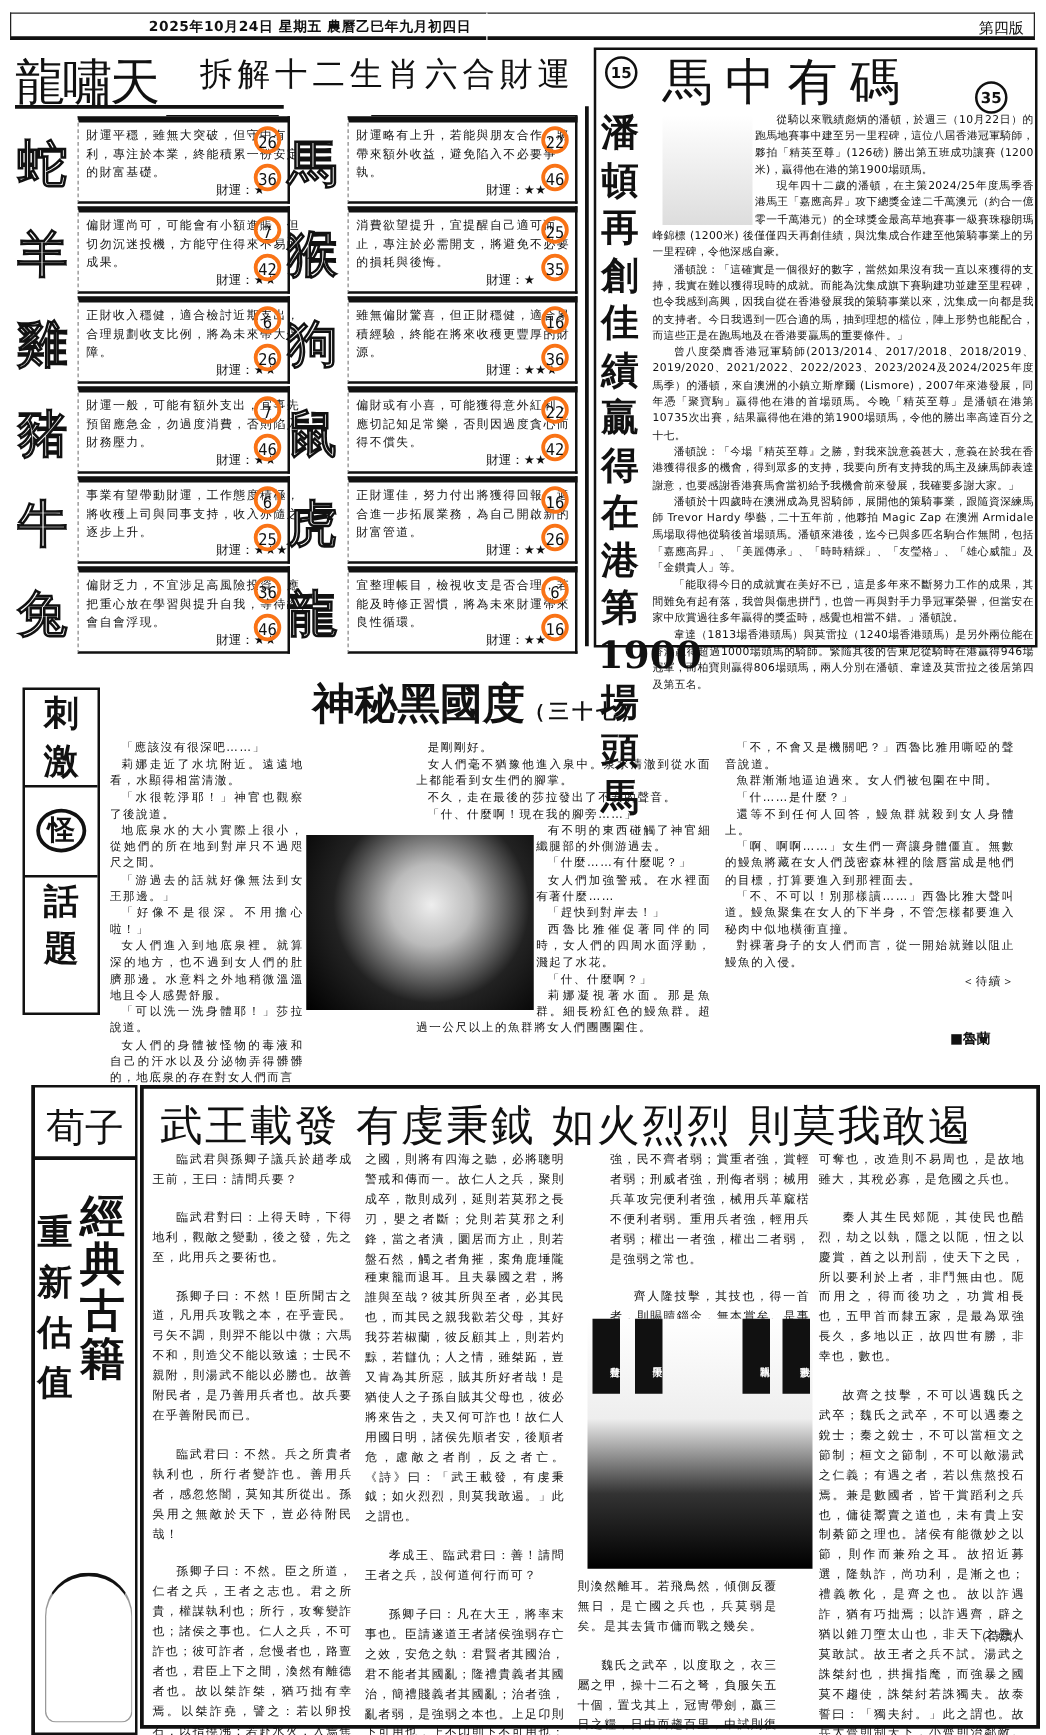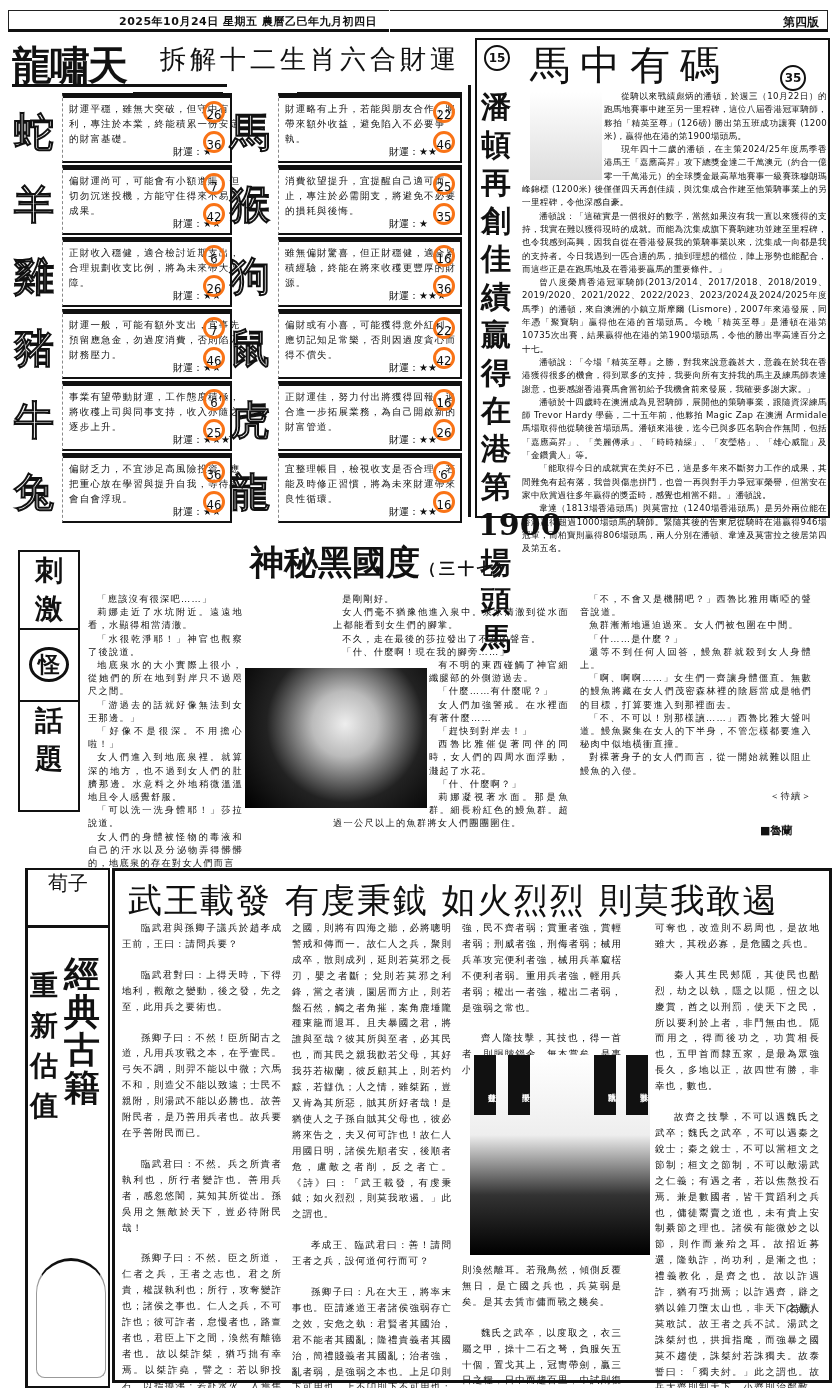--- a/index.html
+++ b/index.html
@@ -1,24 +1,24 @@
 <!DOCTYPE html>
 <html><head>
 <meta charset="utf-8">
 <style>
 *{box-sizing:border-box;margin:0;padding:0}
 body{width:837px;height:1388px;background:#fff;color:#111;font-family:"DejaVu Sans",sans-serif;position:relative;overflow:hidden}
 .abs{position:absolute}
 .header-bar{left:8px;top:10px;width:820px;height:22px;border:1px solid #222;border-bottom:3px solid #111}
 .header-date{position:absolute;left:110px;top:3px;font-size:11px;font-weight:bold;letter-spacing:0.5px}
-.header-page{position:absolute;right:8px;top:3px;font-size:12px;font-weight:bold}
+.header-page{position:absolute;right:8px;top:3px;font-size:12px;font-weight:normal}
 .header-sep{position:absolute;left:380px;top:-1px;width:1px;height:22px;background:#fff}
 
 
-.zod-title-big{left:12px;top:38px;font-size:40px;font-weight:700;letter-spacing:-2px;font-family:"DejaVu Sans",sans-serif}
+.zod-title-big{left:12px;top:38px;font-size:40px;font-weight:400;letter-spacing:-2px;font-family:"DejaVu Sans",sans-serif}
 .zod-title-sub{left:160px;top:42px;font-size:26px;font-family:"DejaVu Serif",serif;letter-spacing:4px}
 .zod-col{width:232px}
 .zod-row{position:relative;height:70px;border:2px solid #111;border-left:1px dashed #888;margin-bottom:2px;border-top:5px solid #111;background:#fff}
 .zod-animal{position:absolute;left:-52px;top:6px;width:46px;font-size:40px;font-family:"DejaVu Serif",serif;color:#fff;-webkit-text-stroke:2px #111;text-align:center;line-height:56px}
 .zod-text{position:absolute;left:6px;top:3px;width:178px;font-size:9.5px;line-height:15px;letter-spacing:1.2px}
 .zod-stars{position:absolute;left:110px;bottom:2px;font-size:10px}
 .zod-num{position:absolute;right:5px;width:22px;height:22px;border:3px solid #f97316;border-radius:50%;font-size:13px;text-align:center;line-height:21px;font-family:"DejaVu Sans Condensed","DejaVu Sans",sans-serif}
 .zod-num.n1{top:3px}.zod-num.n2{top:33px}
 
 
@@ -36,21 +36,21 @@
 .story-title{left:250px;top:540px;font-size:34px;font-weight:900;font-family:"DejaVu Serif",serif}
 .story-title-sub{font-size:16px;font-weight:bold;letter-spacing:3px}
 .story-col{font-size:9.2px;line-height:13.2px;letter-spacing:1.3px;text-align:justify}
 .story-col p{text-indent:1em}
 .story-photo{left:245px;top:668px;width:182px;height:140px;background:radial-gradient(circle at 55% 40%,#eee 0,#bbb 25%,#222 60%,#000 100%)}
 .story-author{left:760px;top:823px;font-size:11px;font-weight:bold}
 
 
 .cl-frame{left:112px;top:868px;width:720px;height:515px;border:3px solid #111}
 .cl-side{left:25px;top:868px;width:85px;height:520px;border:2px solid #111;border-left:3px solid #111}
-.cl-side-name{font-size:20px;font-family:"DejaVu Serif",serif;text-align:center;height:58px;border-bottom:3px solid #111}
+.cl-side-name{font-size:31px;font-family:"DejaVu Serif",serif;text-align:center;padding-top:12px;height:58px;border-bottom:3px solid #111}
 .cl-side-v1{left:64px;top:955px;width:36px;font-size:36px;font-weight:900;line-height:38px;text-align:center}
 .cl-side-v2{left:30px;top:966px;width:36px;font-size:28px;font-weight:900;line-height:40px;text-align:left}
 .cl-face{left:36px;top:1258px;width:70px;height:120px;border-radius:40px 40px 10px 10px;border:1px solid #999;border-top:3px solid #111}
 .cl-title{left:128px;top:878px;font-size:34px;font-family:"DejaVu Serif",serif;letter-spacing:2px}
 .cl-col{font-size:9.5px;line-height:15.9px;letter-spacing:1.1px;text-align:justify}
 .cl-col p{text-indent:2em;margin-bottom:15px}
 .cl-photo{left:470px;top:1055px;width:180px;height:200px;background:linear-gradient(#fff 0,#eee 40%,#333 70%,#000 100%)}
 .cl-photo .banner{position:absolute;top:0;width:22px;height:60px;background:#111;color:#fff;font-size:8px;writing-mode:vertical-rl;text-align:center;padding-top:4px}
 .cl-end{left:780px;top:1302px;font-size:10px}
 </style>
@@ -213,21 +213,21 @@
   <p>莉娜凝視著水面。那是魚群。細長粉紅色的鰻魚群。超過一公尺以上的魚群將女人們團團圍住。</p>
 </div>
 <div class="abs story-col" style="left:580px;top:592px;width:232px">
   <p>「不，不會又是機關吧？」西魯比雅用嘶啞的聲音說道。</p>
   <p>魚群漸漸地逼迫過來。女人們被包圍在中間。</p>
   <p>「什……是什麼？」</p>
   <p>還等不到任何人回答，鰻魚群就殺到女人身體上。</p>
   <p>「啊、啊啊……」女生們一齊讓身體僵直。無數的鰻魚將藏在女人們茂密森林裡的陰唇當成是牠們的目標，打算要進入到那裡面去。</p>
   <p>「不、不可以！別那樣讀……」西魯比雅大聲叫道。鰻魚聚集在女人的下半身，不管怎樣都要進入秘肉中似地橫衝直撞。</p>
   <p>對裸著身子的女人們而言，從一開始就難以阻止鰻魚的入侵。</p>
-  <p style="text-align:right;margin-top:12px">＜待續＞</p>
+  <p style="text-align:right;margin-top:2px">＜待續＞</p>
 </div>
 <div class="abs story-author">■魯蘭</div>
 
 <div class="abs cl-side">
   <div class="cl-side-name">荀子</div>
 </div>
 <div class="abs cl-side-v1">經典古籍</div>
 <div class="abs cl-side-v2">重新估值</div>
 <div class="abs cl-face"></div>
 <div class="abs cl-frame"></div>
@@ -238,21 +238,21 @@
   <p>臨武君對曰：上得天時，下得地利，觀敵之變動，後之發，先之至，此用兵之要術也。</p>
   <p>孫卿子曰：不然！臣所聞古之道，凡用兵攻戰之本，在乎壹民。弓矢不調，則羿不能以中微；六馬不和，則造父不能以致遠；士民不親附，則湯武不能以必勝也。故善附民者，是乃善用兵者也。故兵要在乎善附民而已。</p>
   <p>臨武君曰：不然。兵之所貴者執利也，所行者變詐也。善用兵者，感忽悠闇，莫知其所從出。孫吳用之無敵於天下，豈必待附民哉！</p>
   <p>孫卿子曰：不然。臣之所道，仁者之兵，王者之志也。君之所貴，權謀執利也；所行，攻奪變詐也；諸侯之事也。仁人之兵，不可詐也；彼可詐者，怠慢者也，路亶者也，君臣上下之間，渙然有離德者也。故以桀詐桀，猶巧拙有幸焉。以桀詐堯，譬之：若以卵投石，以指撓沸；若赴水火，入焉焦沒耳。故仁人上下，百將一心，三軍同力；臣之於君也，下之於上也，若子之事父，弟之事兄，若手臂之扞頭目而覆胸腹也，詐而襲之，與先驚而後擊之，一也。且仁人之用十里之國，則將有百里之聽；用百里之國，則將有千里之聽；用千里</p>
 </div>
 <div class="abs cl-col" style="left:292px;top:920px;width:160px">
   <p style="text-indent:0">之國，則將有四海之聽，必將聰明警戒和傳而一。故仁人之兵，聚則成卒，散則成列，延則若莫邪之長刃，嬰之者斷；兌則若莫邪之利鋒，當之者潰，圜居而方止，則若盤石然，觸之者角摧，案角鹿埵隴種東籠而退耳。且夫暴國之君，將誰與至哉？彼其所與至者，必其民也，而其民之親我歡若父母，其好我芬若椒蘭，彼反顧其上，則若灼黥，若讎仇；人之情，雖桀跖，豈又肯為其所惡，賊其所好者哉！是猶使人之子孫自賊其父母也，彼必將來告之，夫又何可詐也！故仁人用國日明，諸侯先順者安，後順者危，慮敵之者削，反之者亡。《詩》曰：「武王載發，有虔秉鉞；如火烈烈，則莫我敢遏。」此之謂也。</p>
   <p>孝成王、臨武君曰：善！請問王者之兵，設何道何行而可？</p>
   <p>孫卿子曰：凡在大王，將率末事也。臣請遂道王者諸侯強弱存亡之效，安危之埶：君賢者其國治，君不能者其國亂；隆禮貴義者其國治，簡禮賤義者其國亂；治者強，亂者弱，是強弱之本也。上足卬則下可用也，上不卬則下不可用也；下可用則強，下不可用則弱，是強弱之常也。隆禮效功，上也；重祿貴節，次也；上功賤節，下也，是強弱之凡也。好士者強，不好士者弱；愛民者強，不愛民者弱；政令信者強，政令不信者弱；民齊者</p>
 </div>
-<div class="abs cl-col" style="left:462px;top:920px;width:160px">
+<div class="abs cl-col" style="left:488px;top:920px;width:160px">
   <p style="text-indent:0">強，民不齊者弱；賞重者強，賞輕者弱；刑威者強，刑侮者弱；械用兵革攻完便利者強，械用兵革窳楛不便利者弱。重用兵者強，輕用兵者弱；權出一者強，權出二者弱，是強弱之常也。</p>
   <p style="margin-bottom:4px">齊人隆技擊，其技也，得一首者，則賜贖錙金，無本賞矣。是事小敵毳，則偷可用也，事大敵堅，</p>
 </div>
 <div class="abs cl-photo">
   <div class="banner" style="left:4px">秋聲楚音</div>
   <div class="banner" style="left:38px">平千與陵</div>
   <div class="banner" style="left:124px">秋明爲冰</div>
   <div class="banner" style="left:156px">黃沙戰事</div>
 </div>
 <div class="abs cl-col" style="left:462px;top:1262px;width:160px">

